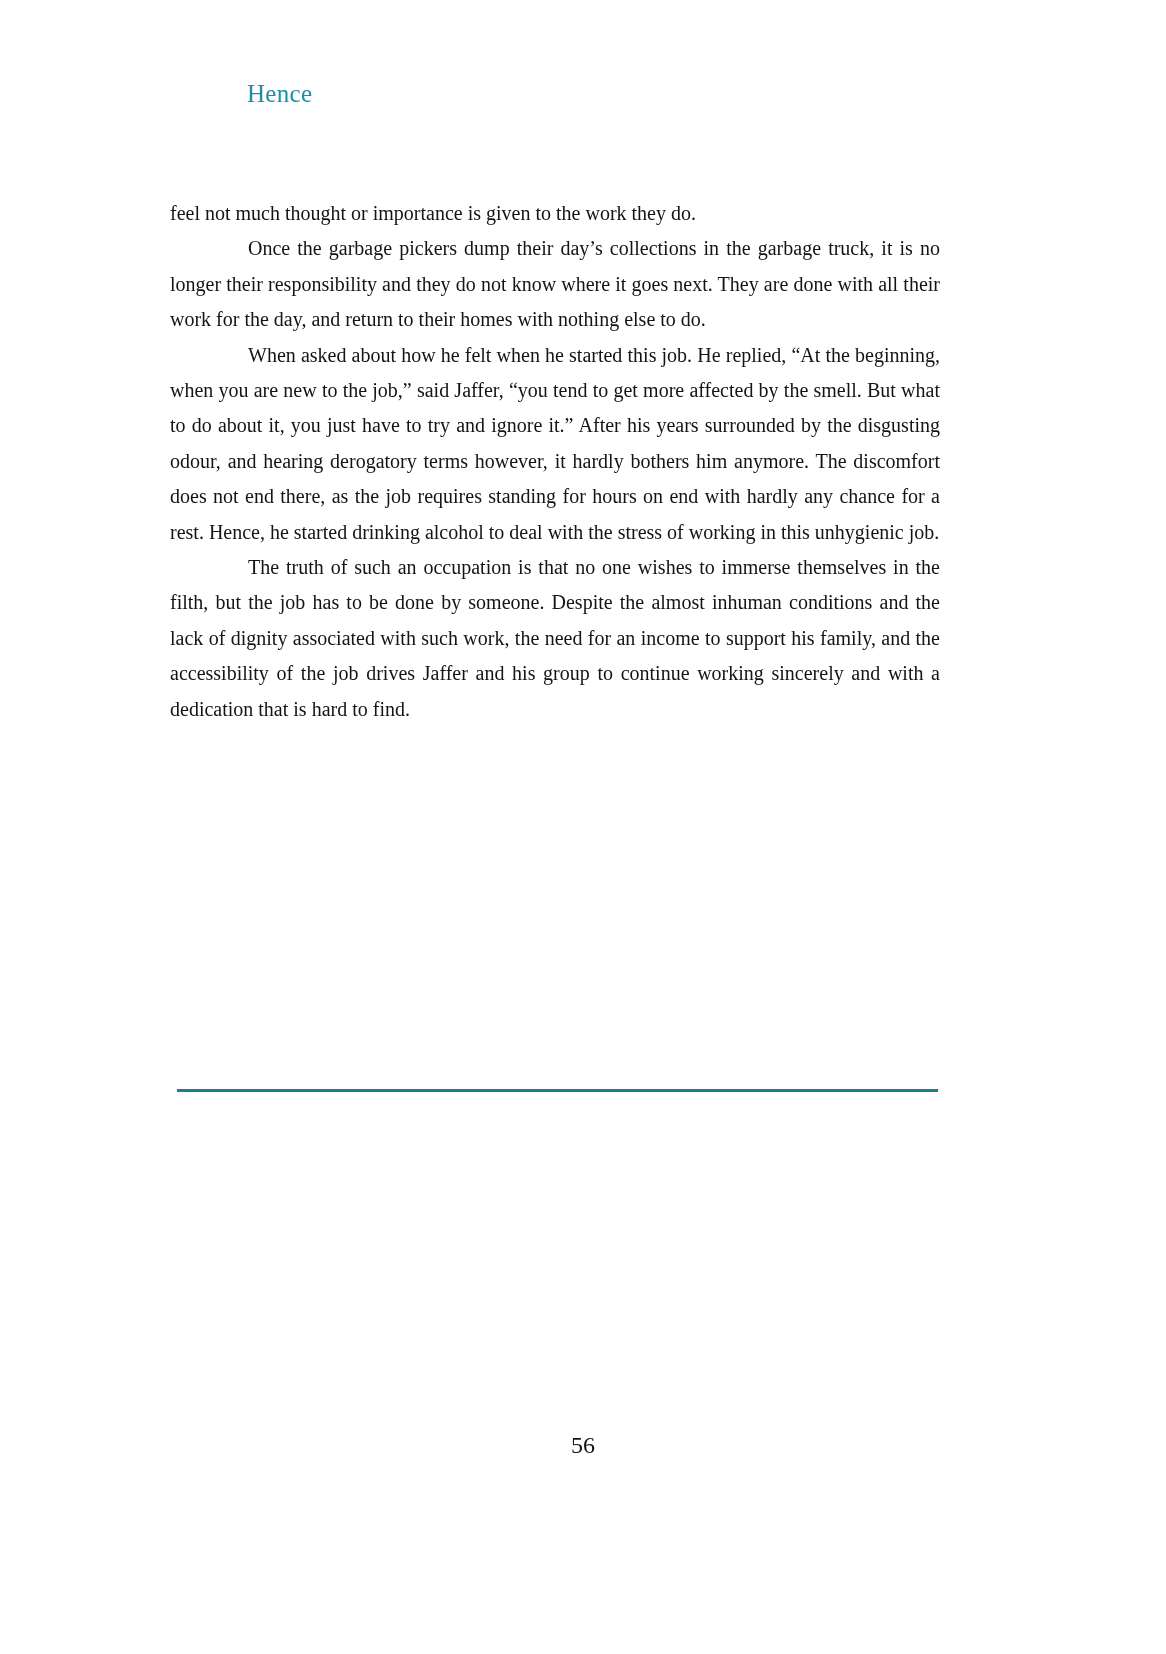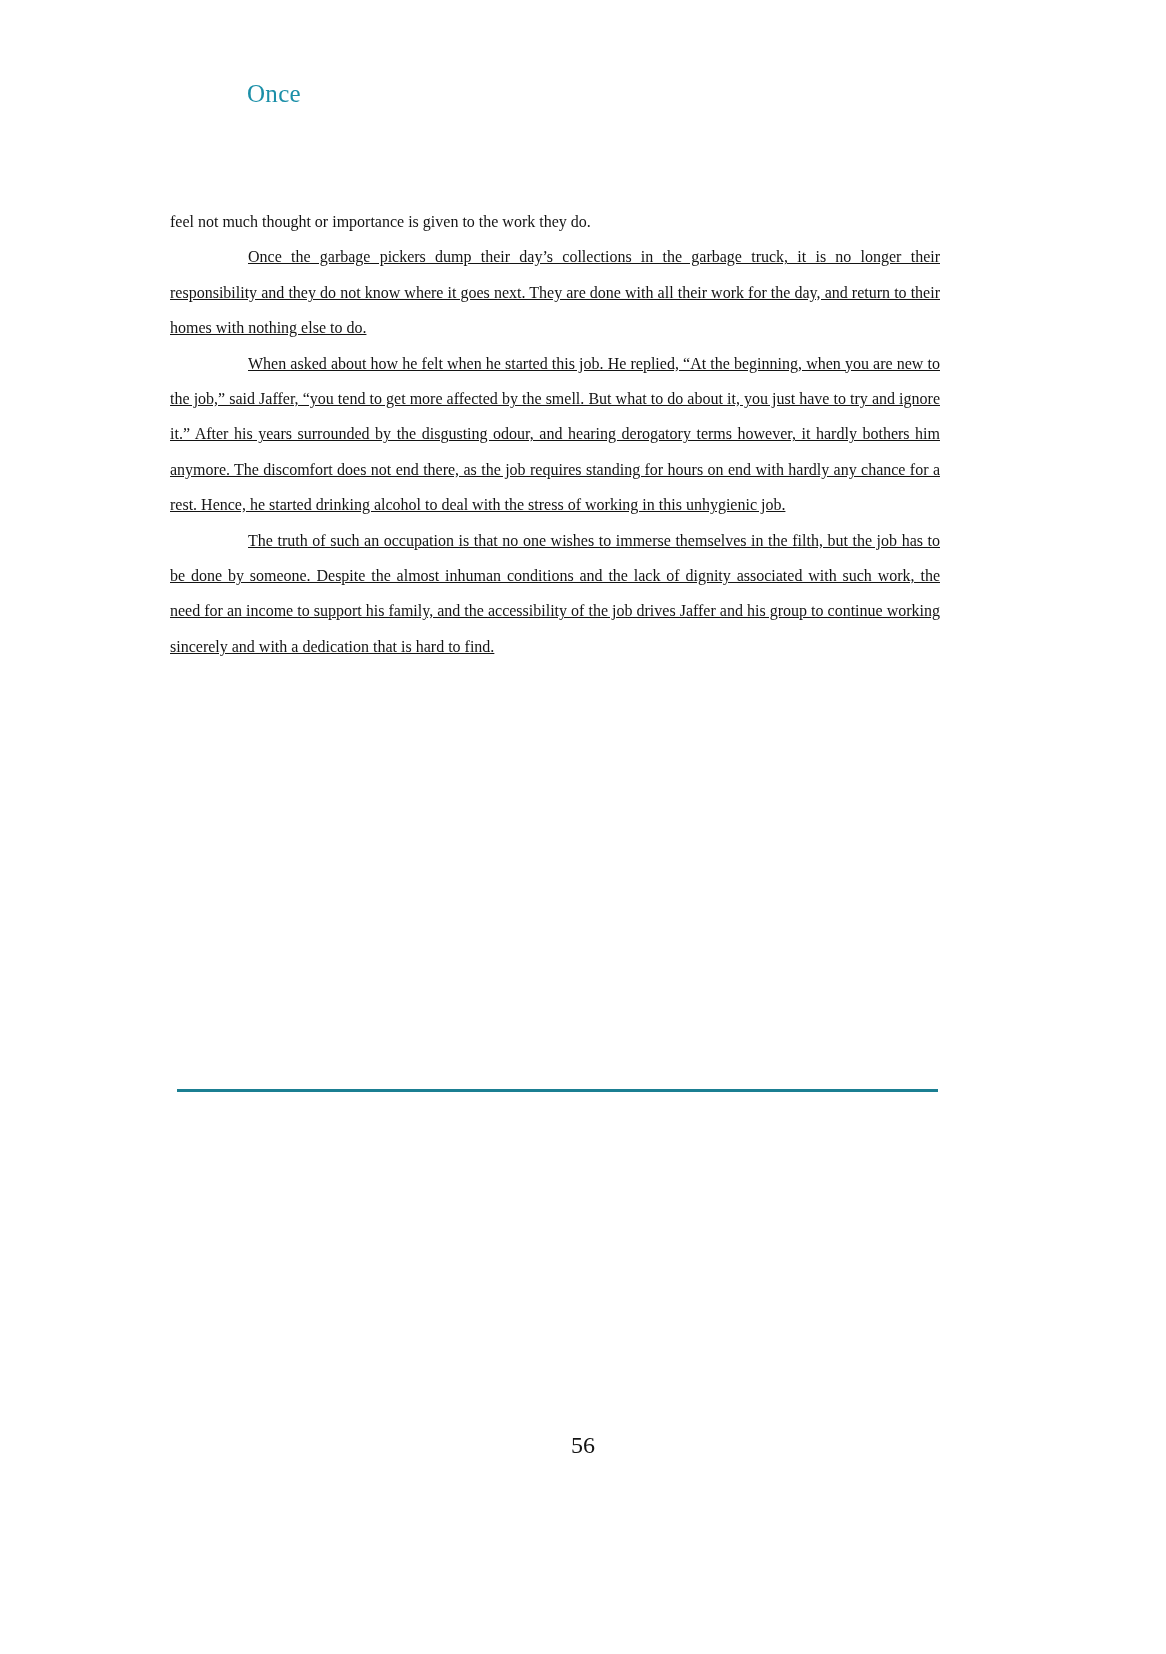--- a/index.html
+++ b/index.html
@@ -28,34 +28,33 @@
     letter-spacing: 0.3px;
     font-family: "Liberation Serif", serif;
   }
   .body-col {
     position: absolute;
     left: 170px;
     top: 196px;
     width: 770px;
   }
   .para {
-    margin: 8px 0 0 0;
-    font-size: 16px;
+    margin: 0 0 0 0;
+    font-size: 20px;
     line-height: 35.4px;
     text-align: justify;
     text-justify: inter-word;
     font-family: "Liberation Serif", serif;
     color: #141414;
   }
   .para.indent {
     text-indent: 78px;
   }
   .para + .para {
     margin-top: 0px;
-    text-decoration: underline;
   }
   .rule {
     position: absolute;
     left: 177px;
     top: 1089px;
     width: 761px;
     height: 3px;
     background: #1b7f92;
   }
   .folio {
@@ -67,21 +66,21 @@
     font-size: 24px;
     color: #141414;
     font-family: "Liberation Serif", serif;
   }
 </style>
 </head>
 <body>
 
 <div class="page">
 
-  <div class="running-head">Once</div>
+  <div class="running-head">Hence</div>
 
   <div class="body-col">
     <p class="para">feel not much thought or importance is given to the work they do.</p>
     <p class="para indent">Once the garbage pickers dump their day’s collections in the garbage truck, it is no longer their responsibility and they do not know where it goes next. They are done with all their work for the day, and return to their homes with nothing else to do.</p>
     <p class="para indent">When asked about how he felt when he started this job. He replied, “At the beginning, when you are new to the job,” said Jaffer, “you tend to get more affected by the smell. But what to do about it, you just have to try and ignore it.” After his years surrounded by the disgusting odour, and hearing derogatory terms however, it hardly bothers him anymore. The discomfort does not end there, as the job requires standing for hours on end with hardly any chance for a rest. Hence, he started drinking alcohol to deal with the stress of working in this unhygienic job.</p>
     <p class="para indent">The truth of such an occupation is that no one wishes to immerse themselves in the filth, but the job has to be done by someone. Despite the almost inhuman conditions and the lack of dignity associated with such work, the need for an income to support his family, and the accessibility of the job drives Jaffer and his group to continue working sincerely and with a dedication that is hard to find.</p>
   </div>
 
   <div class="rule"></div>
 

